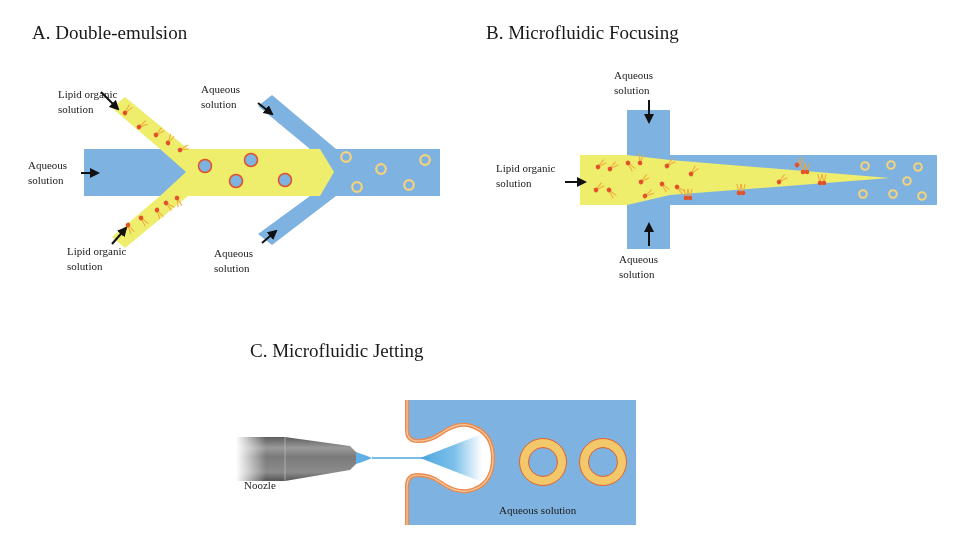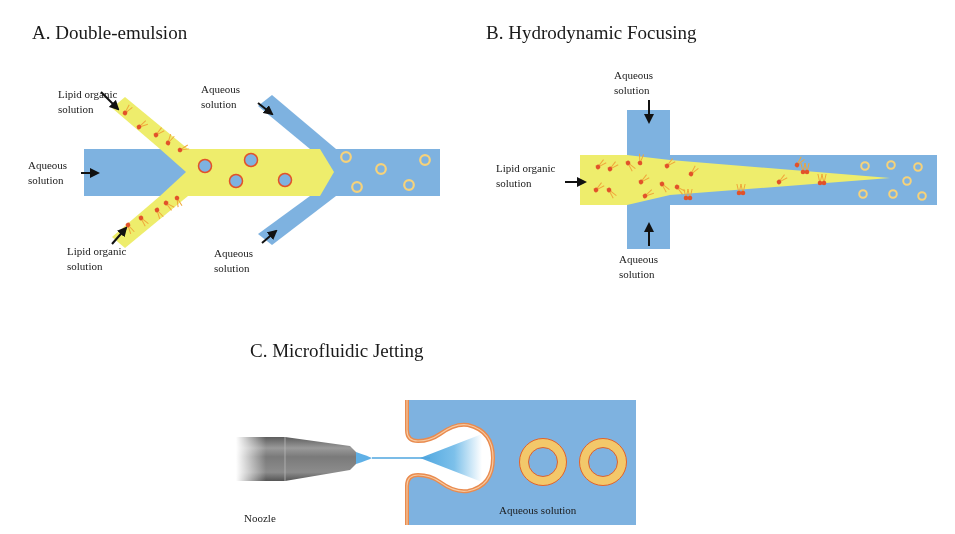--- a/index.html
+++ b/index.html
@@ -7,21 +7,21 @@
          font-family: "Liberation Serif", "DejaVu Serif", serif; color: #1a1a1a; }
   .title { position: absolute; font-size: 19px; white-space: nowrap; }
   .lbl { position: absolute; font-size: 11px; line-height: 15px; white-space: nowrap; }
   svg.stage { position: absolute; left: 0; top: 0; }
   .lbl span { display: block; }
 </style>
 </head>
 <body>
 
 <div class="title" style="left:32px;top:22px;">A. Double-emulsion</div>
-<div class="title" style="left:486px;top:22px;">B. Hydrodynamic Focusing</div>
+<div class="title" style="left:486px;top:22px;">B. Microfluidic Focusing</div>
 <div class="title" style="left:250px;top:340px;">C. Microfluidic Jetting</div>
 
 <svg class="stage" width="955" height="534" viewBox="0 0 955 534">
   <defs>
     <marker id="ah" viewBox="0 0 10 10" refX="8" refY="5" markerWidth="5" markerHeight="5" orient="auto">
       <path d="M0,0 L10,5 L0,10 z" fill="#111"></path>
     </marker>
     <linearGradient id="nozzleGrad" x1="0" y1="0" x2="0" y2="1">
       <stop offset="0" stop-color="#5d5d5d"></stop>
       <stop offset="0.25" stop-color="#9a9a9a"></stop>
@@ -327,14 +327,14 @@
 </div>
 <div class="lbl" style="left:496px;top:161px;">
   <span>Lipid organic</span>
   <span>solution</span>
 </div>
 <div class="lbl" style="left:619px;top:252px;">
   <span>Aqueous</span>
   <span>solution</span>
 </div>
 
-<div class="lbl" style="left:244px;top:511px;">Noozle</div>
+<div class="lbl" style="left:244px;top:478px;">Noozle</div>
 <div class="lbl" style="left:499px;top:503px;">Aqueous solution</div>
 
 </body></html>

